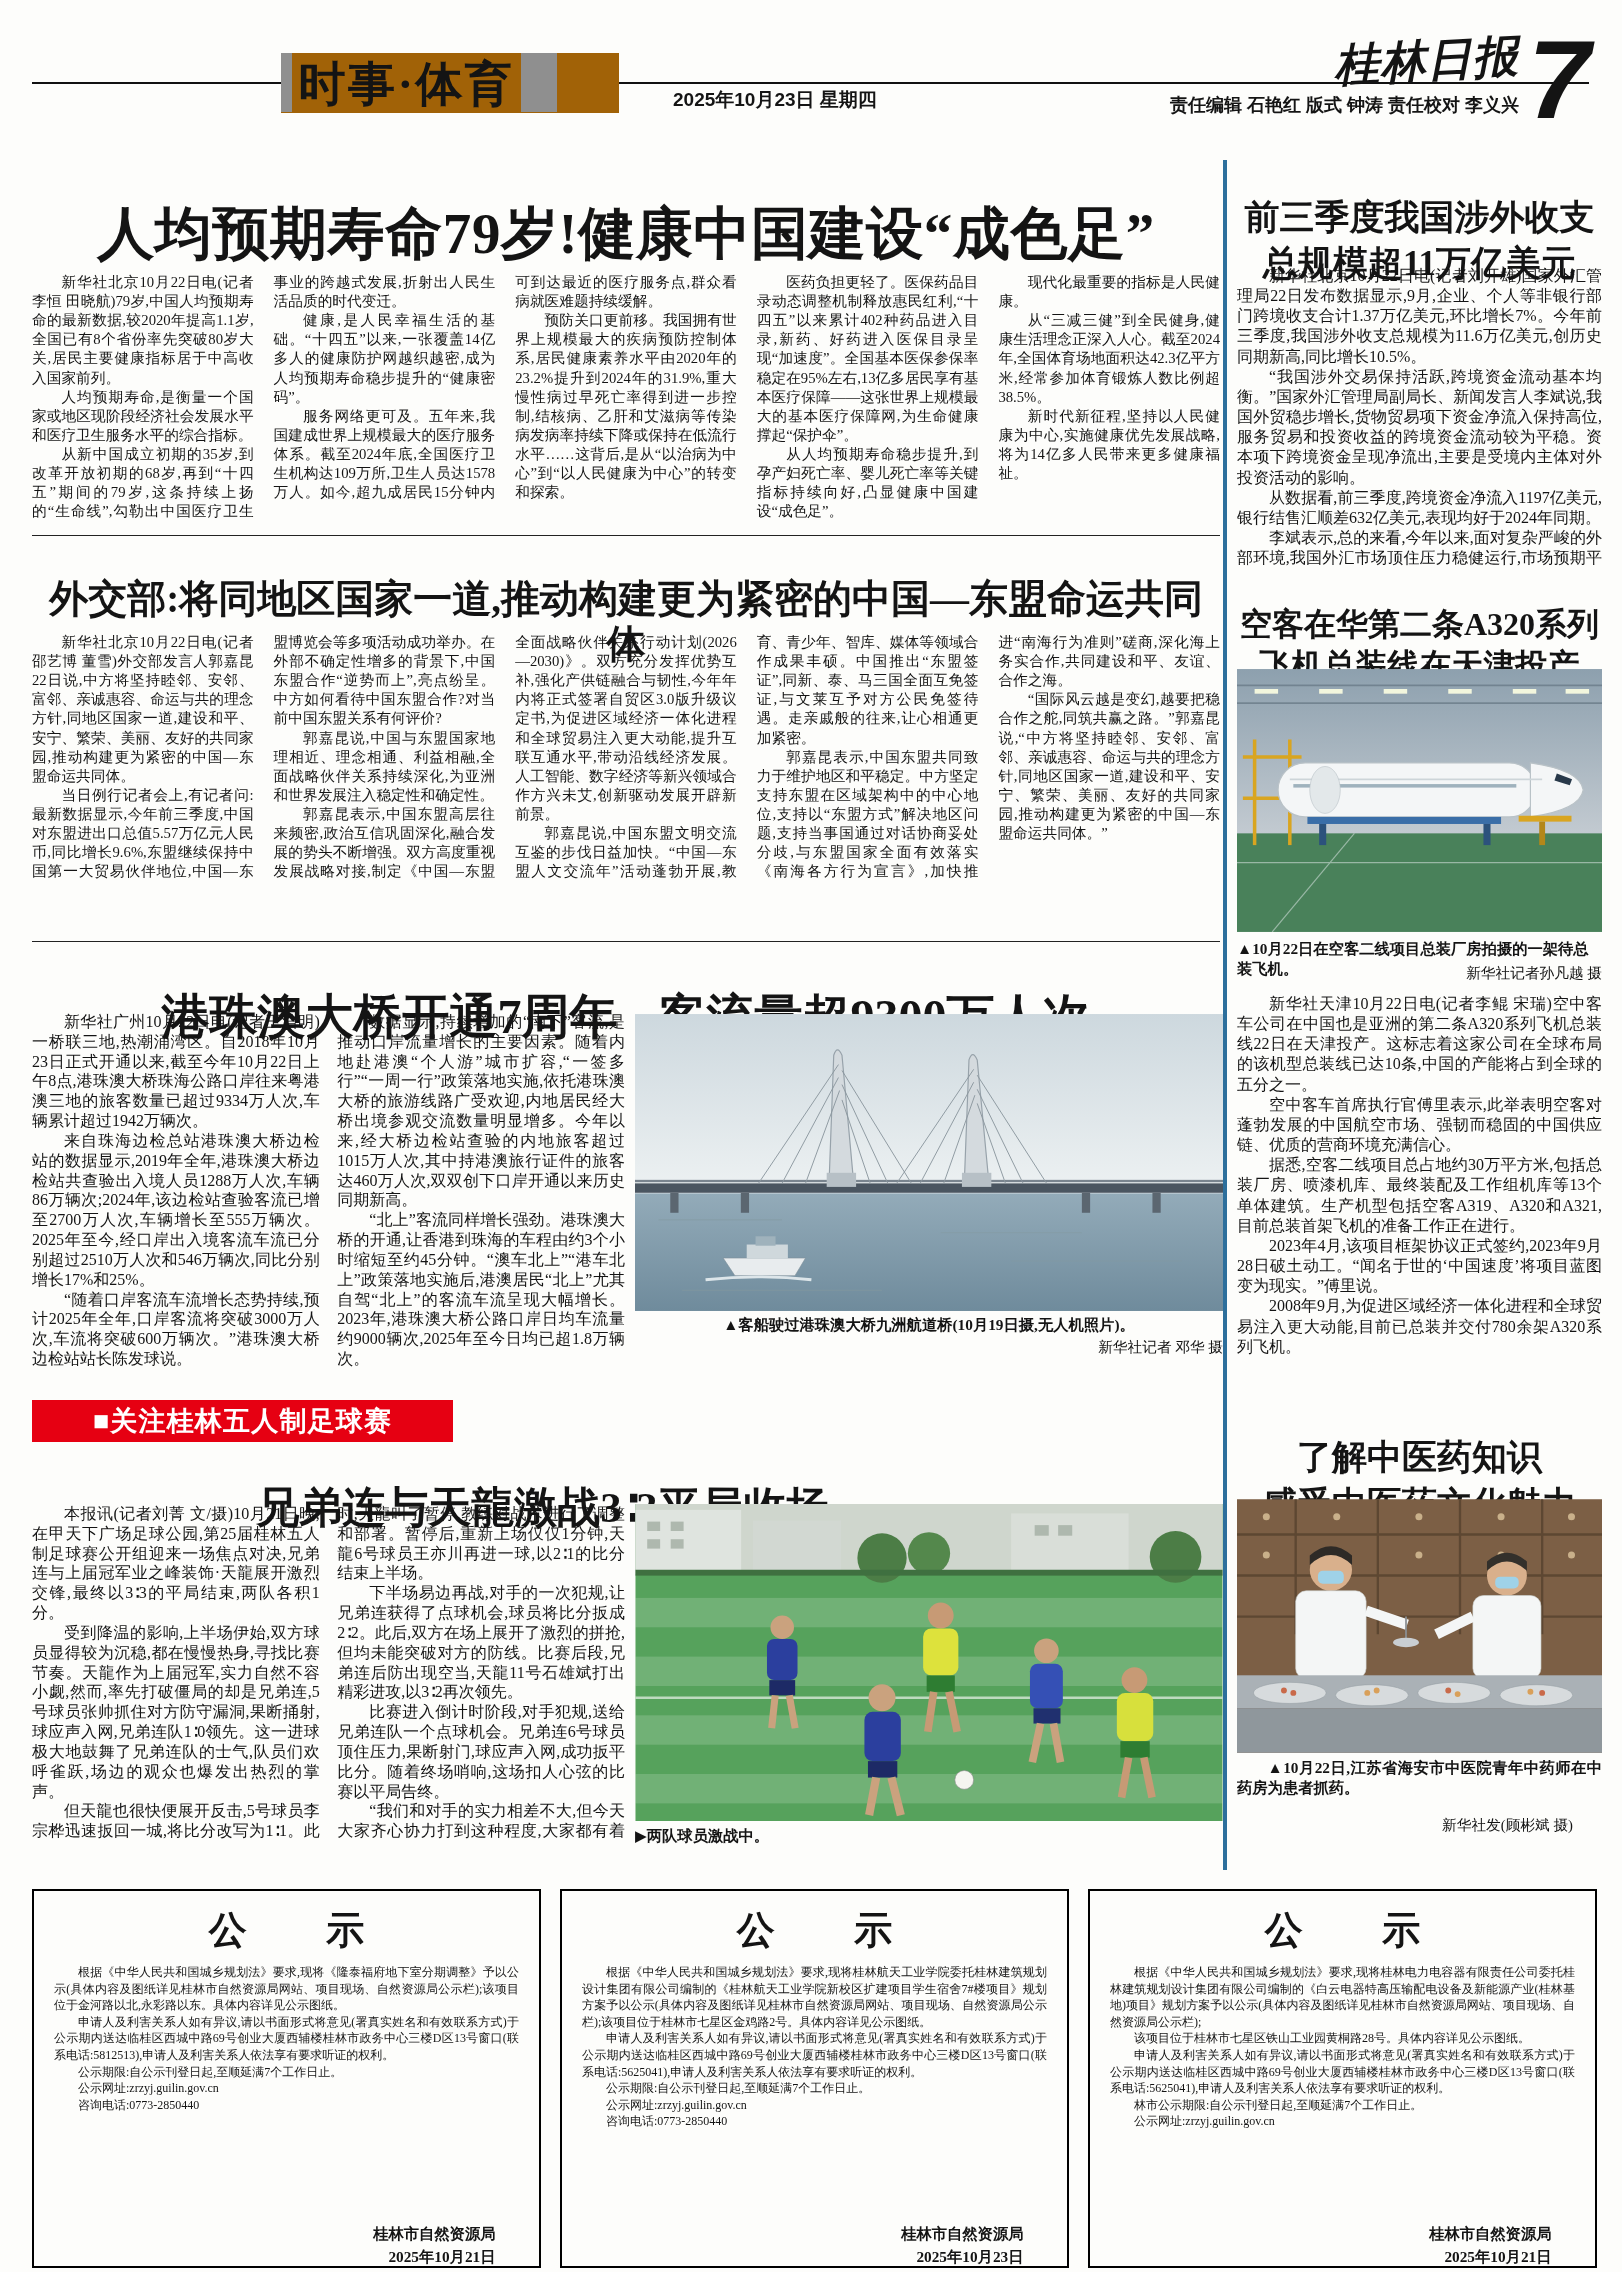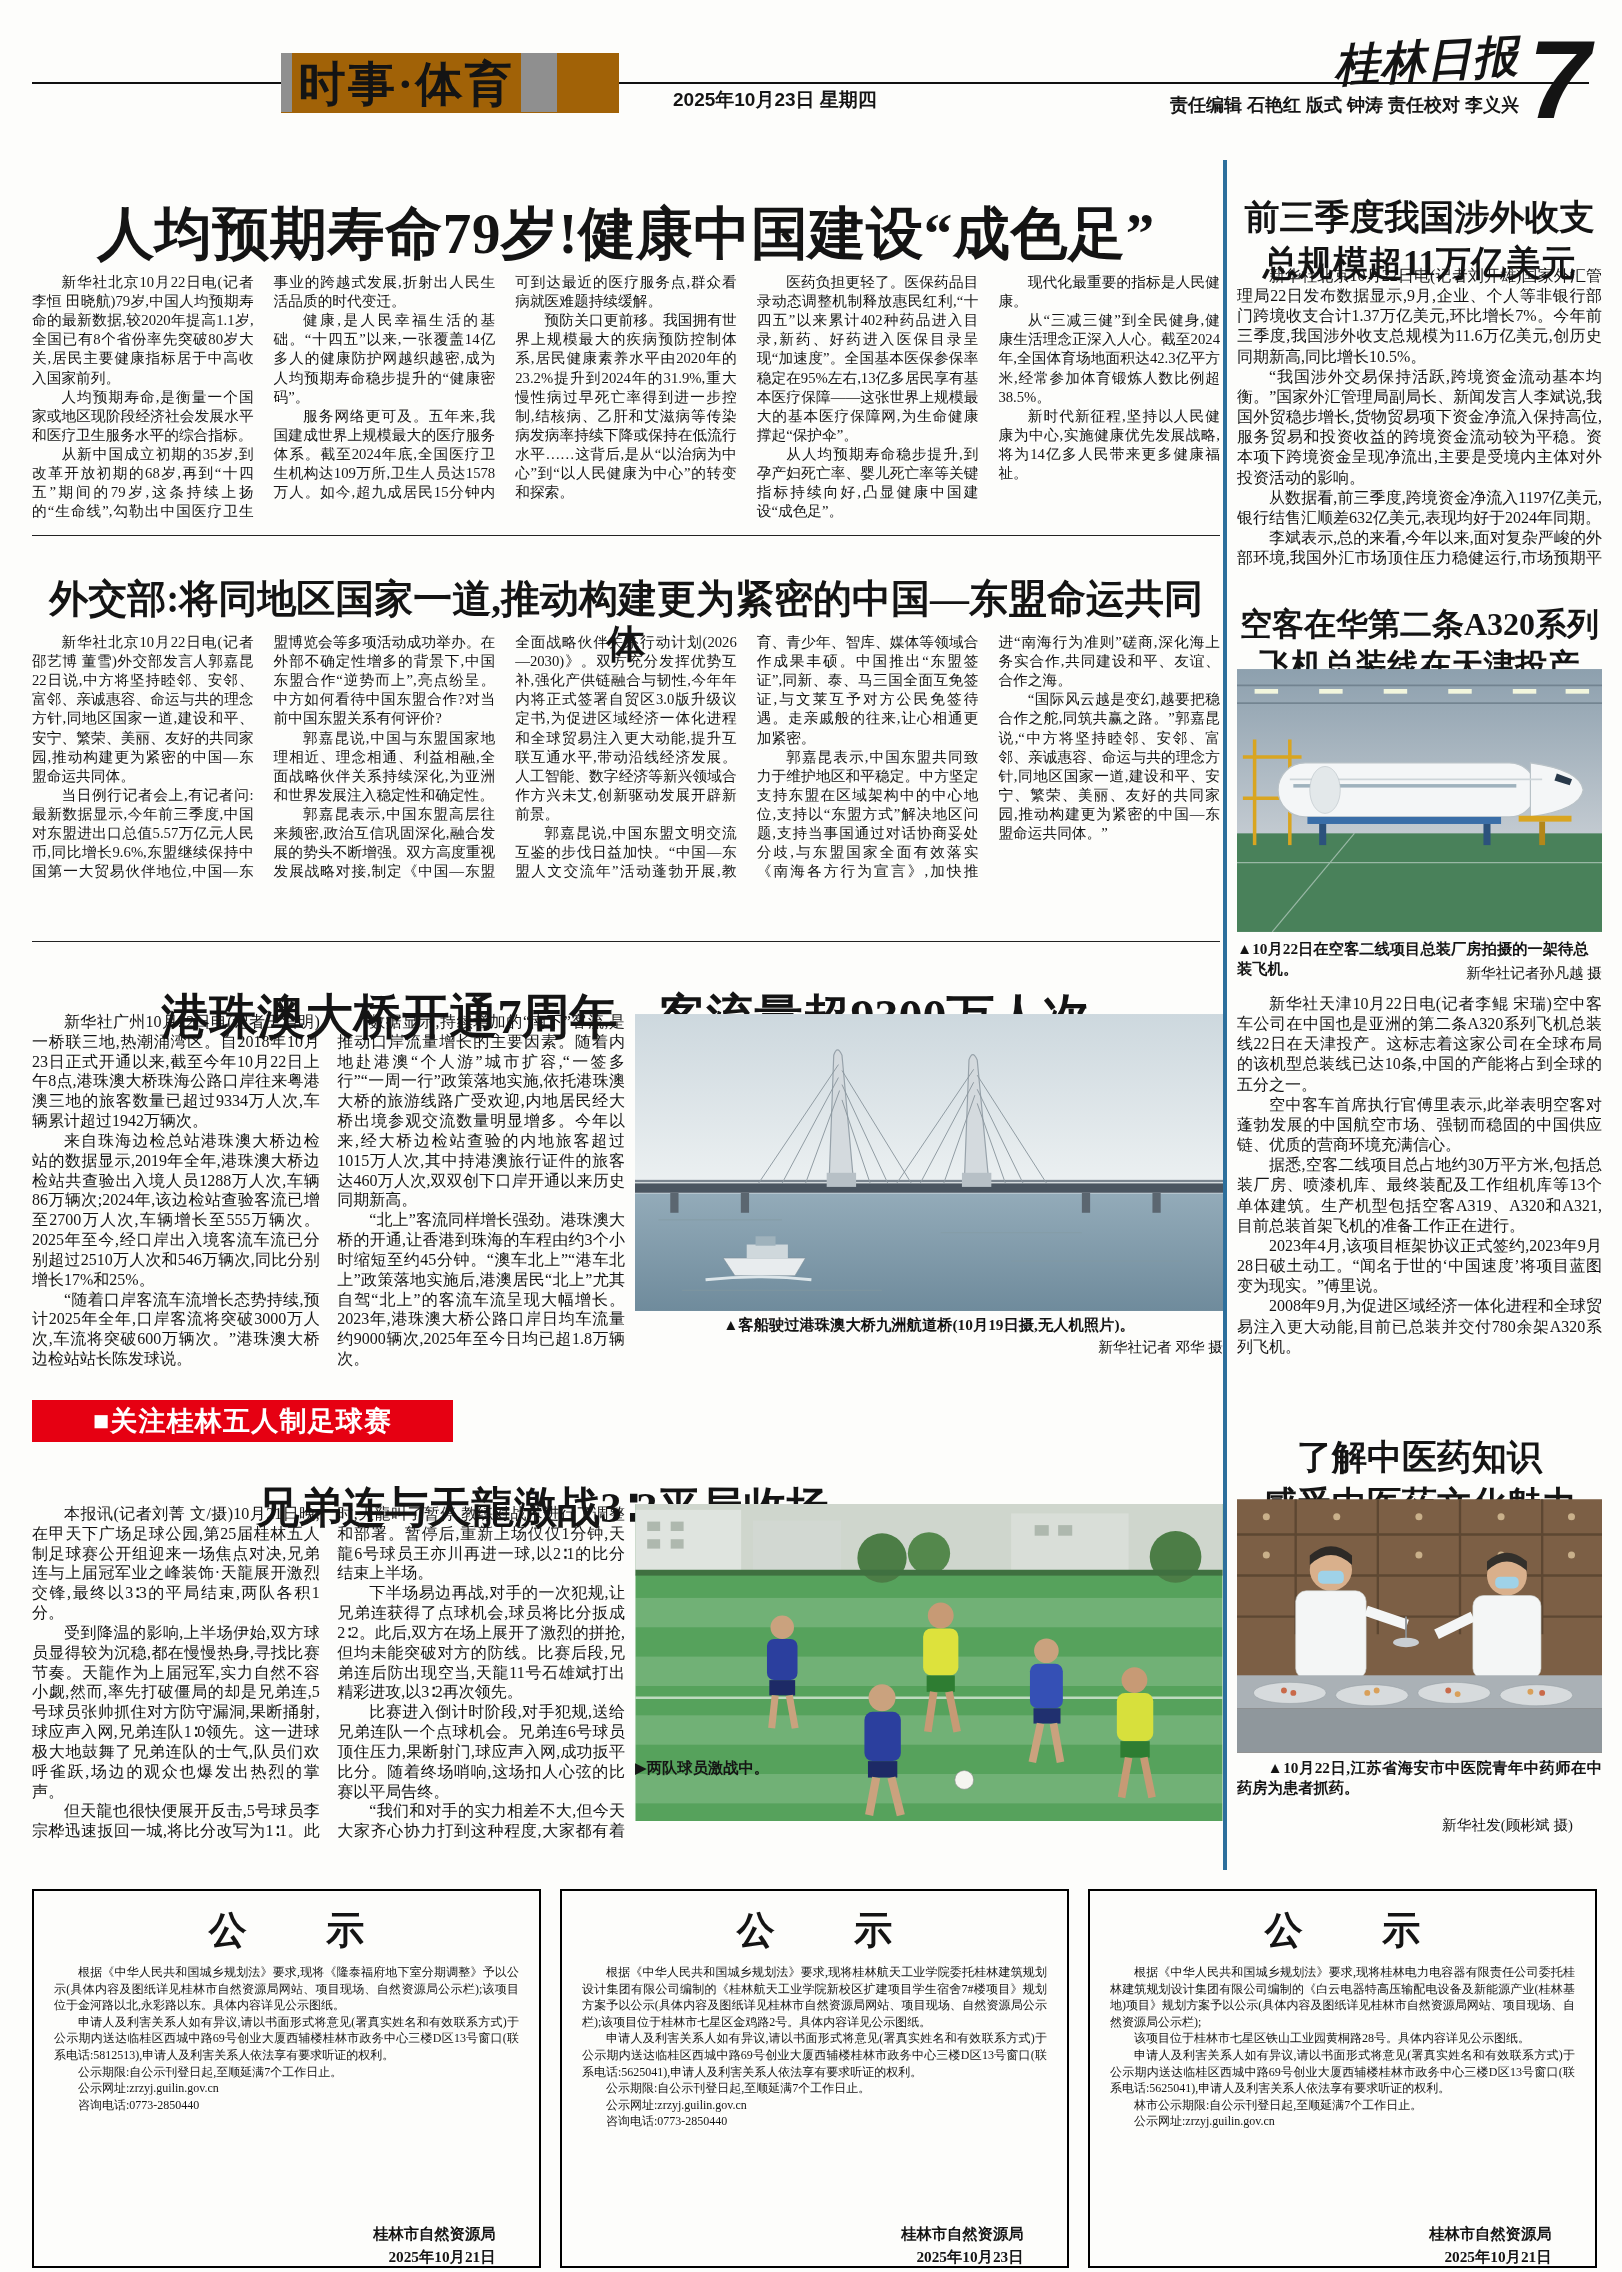--- a/index.html
+++ b/index.html
@@ -46,21 +46,21 @@
   .bridge-photo{left:635px;top:1014px;width:588px;height:297px;}
   .bridge-cap1{left:635px;top:1315px;width:588px;text-align:center;font-weight:700;}
   .bridge-cap2{left:635px;top:1338px;width:588px;}
   
   .soccer-banner{left:32px;top:1400px;width:421px;height:42px;background:#e60012;color:#fff;
     display:flex;align-items:center;justify-content:center;font-size:27px;font-weight:900;
     font-family:"Liberation Sans",sans-serif;letter-spacing:1.2px;}
   .soccer-headline{left:32px;top:1447px;width:1022px;font-size:43px;}
   .soccer-body{left:32px;top:1504px;width:593px;height:353px;column-count:2;column-gap:17.6px;}
   .soccer-photo{left:635px;top:1504px;width:588px;height:317px;}
-  .soccer-cap{left:635px;top:1758px;width:588px;font-weight:700;}
+  .soccer-cap{left:635px;top:1826px;width:588px;font-weight:700;}
   
   .side{left:1237px;width:365px;}
   .forex-title{top:166px;font-size:35px;line-height:1.3;}
   .forex-body{top:266px;height:301px;}
   .airbus-title{top:577px;font-size:32px;line-height:1.3;}
   .plane-photo{top:669px;height:263px;}
   .airbus-cap{top:939px;font-weight:700;font-size:15.3px;}
   .airbus-credit{top:964px;}
   .airbus-body{top:994px;height:392px;}
   .tcm-title{top:1405px;font-size:35px;line-height:1.35;}

